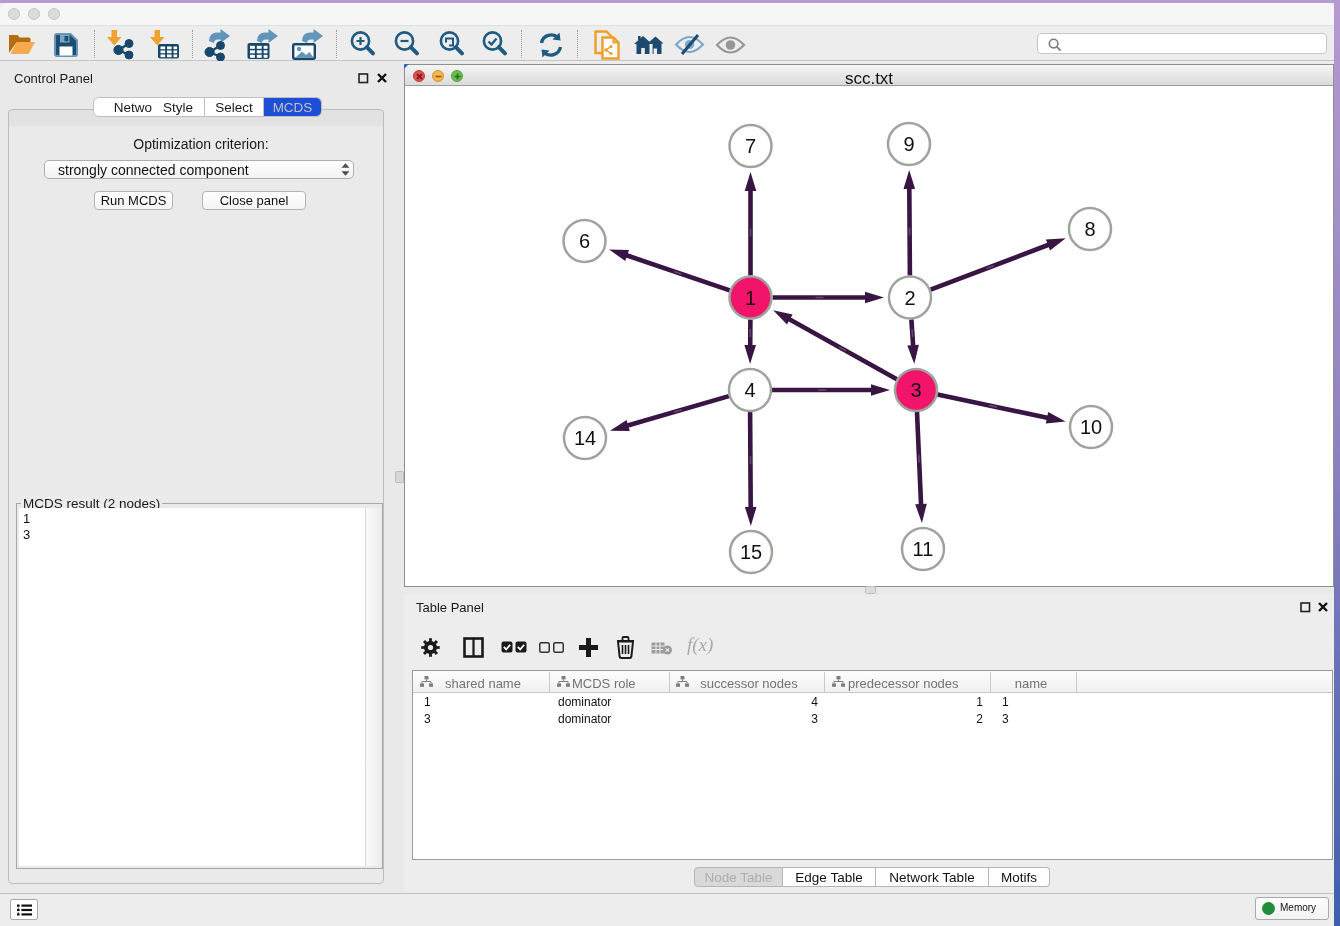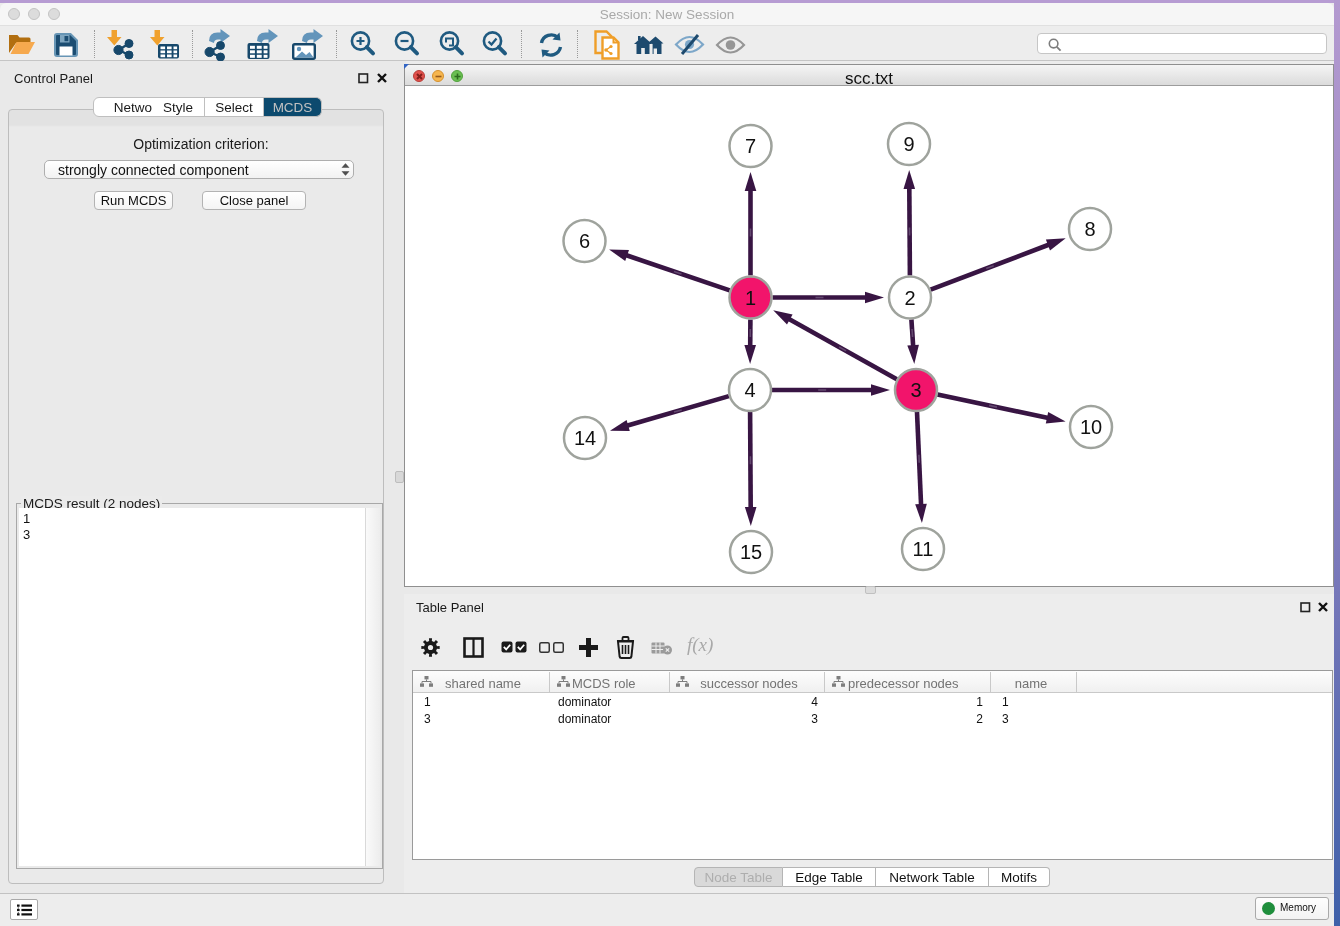--- a/index.html
+++ b/index.html
@@ -19,21 +19,20 @@
 <div class="a" style="left:0;top:0;width:1340px;height:3px;background:#b79cd3"></div>
 <div class="a" style="left:1334px;top:0;width:6px;height:926px;background:linear-gradient(#b49ad0,#9384c2 45%,#6570b4 75%,#3e60a9)"></div>
 <div class="a" style="left:0;top:919px;width:7px;height:7px;background:#3e69b0;border-radius:0 4px 0 0"></div>
 <div class="win">
     <div class="pg">
 
 <div class="a" style="left:0;top:3px;width:1334px;height:22px;background:#f6f6f6;border-radius:6px 6px 0 0"></div>
 <div class="a" style="left:8px;top:7.5px;width:12px;height:12px;border-radius:50%;background:#dcdcdc;border:1px solid #c3c3c3"></div>
 <div class="a" style="left:28px;top:7.5px;width:12px;height:12px;border-radius:50%;background:#dcdcdc;border:1px solid #c3c3c3"></div>
 <div class="a" style="left:48px;top:7.5px;width:12px;height:12px;border-radius:50%;background:#dcdcdc;border:1px solid #c3c3c3"></div>
-<div class="a" style="left:0;top:7px;width:1334px;text-align:center;font-size:13.5px;color:#a9a9a9">Session: New Session</div>
 
 <div class="a" style="left:0;top:25px;width:1334px;height:36px;background:#ededed;border-top:1px solid #e0e0e0;border-bottom:1px solid #c5c5c5"></div>
 
 <svg class="a" style="left:8px;top:33px" width="28" height="22" viewBox="0 0 28 22">
 <path d="M1,2 h8.5 l2,2.5 h9.5 q1.5,0 1.5,1.5 V10 H8 L1,20 Z" fill="#b26f10"></path>
 <path d="M8.5,9 H27 L20.5,21 H2.5 Z" fill="#f6a94e"></path>
 </svg>
 
 <svg class="a" style="left:54px;top:33px" width="24" height="24" viewBox="0 0 24 24">
 <path d="M3,1 H16.5 L23,7.5 V21 q0,2 -2,2 H3 q-2,0 -2,-2 V3 q0,-2 2,-2 Z" fill="#1c4d72" stroke="#6795b5" stroke-width="2"></path>
@@ -181,21 +180,21 @@
       </svg>
 <svg class="a" style="left:376px;top:72px" width="12" height="12" viewBox="0 0 12 12">
         <path d="M2,2 L10,10 M10,2 L2,10" stroke="#111" stroke-width="2.4"></path>
       </svg>
 
 <div class="a" style="left:8px;top:109px;width:376px;height:775px;background:linear-gradient(180deg,#e2e2e2,#e2e2e2 15px,#eaeaea 17px);border:1px solid #bdbdbd;border-radius:4px"></div>
 
 <div class="seg" style="left:93px;width:91px;border-radius:6px 0 0 6px">Network</div>
 <div class="seg" style="left:152px;width:53px;border-left:none">Style</div>
 <div class="seg" style="left:205px;width:59px;border-left:none">Select</div>
-<div class="seg" style="left:264px;width:58px;border-left:none;border-radius:0 6px 6px 0;background:#0c4a6e;color:#c2c2c2">MCDS</div>
+<div class="seg" style="left:264px;width:58px;border-left:none;border-radius:0 6px 6px 0;background:#1d4ed8;color:#c2c2c2">MCDS</div>
 
 <div class="a" style="left:8px;top:136px;width:376px;padding-left:10px;text-align:center;font-size:14px;color:#1a1a1a">Optimization criterion:</div>
 <div class="a" style="left:44px;top:160px;width:310px;height:19px;background:linear-gradient(#ffffff,#f2f2f2);border:1px solid #aeaeae;border-radius:5px;font-size:14px;color:#111;line-height:18px;padding-left:13px">strongly connected component</div>
 <svg class="a" style="left:339px;top:162px" width="13" height="15" viewBox="0 0 13 15">
         <path d="M2.5,5.8 L6.5,1.2 10.5,5.8 Z M2.5,9.2 L6.5,13.8 10.5,9.2 Z" fill="#4f4f4f"></path>
       </svg>
 <div class="btn" style="left:94px;top:191px;width:79px;height:19px;line-height:18px">Run MCDS</div>
 <div class="btn" style="left:202px;top:191px;width:104px;height:19px;line-height:18px">Close panel</div>
 
 <div class="a" style="left:16px;top:503px;width:367px;height:366px;border:1px solid #a8a8a8"></div>

